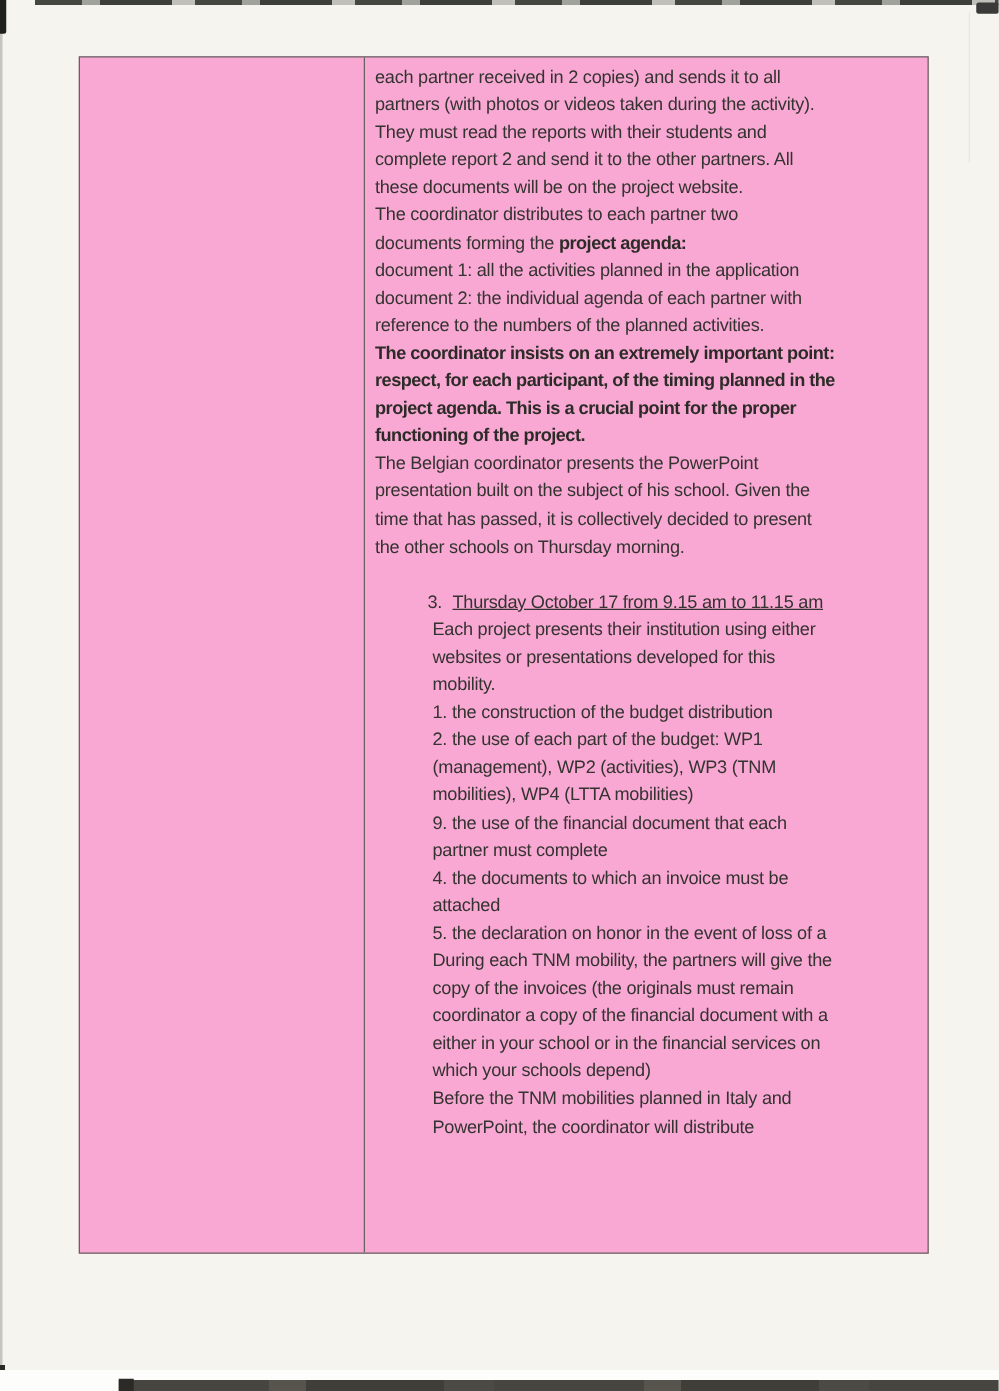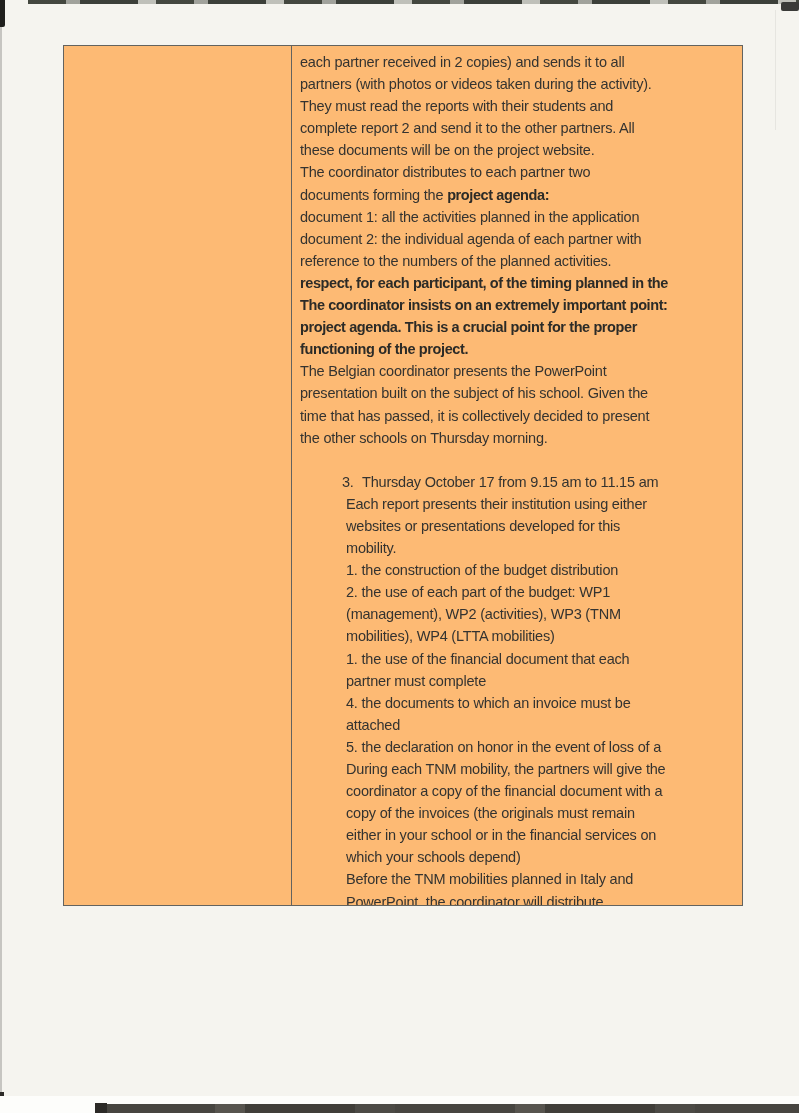--- a/index.html
+++ b/index.html
@@ -46,24 +46,24 @@
   .scan-bottom-dark-blob {
     position: absolute; left: 95px; top: 1103px; width: 12px; height: 10px;
     background: #2c2a27;
   }
   .scan-right-streak {
     position: absolute; left: 775px; top: 10px; width: 1px; height: 120px;
     background: rgba(0,0,0,0.06);
   }
   
   .doc-table {
-    position: absolute; left: 63px; top: 45px; width: 680px; height: 861px;
+    position: absolute; left: 63px; top: 45px; width: 680px; height: 958px;
     border: 1.4px solid #63635f;
     box-sizing: border-box;
-    background: #fdba74;
+    background: #f9a8d4;
   }
   .cell-left {
     position: absolute; left: 0; top: 0; width: 228px; height: 100%;
     border-right: 1.4px solid #63635f;
     box-sizing: border-box;
   }
   .cell-right {
     position: absolute; left: 229px; top: 0; right: 0; height: 100%;
     box-sizing: border-box;
     padding: 5px 4px 0 7px;
@@ -71,21 +71,21 @@
   }
   .doc-line {
     height: 22.1px;
     line-height: 22.1px;
     font-size: 14.5px;
     letter-spacing: -0.2px;
     color: #343330;
     white-space: nowrap;
   }
   .doc-line .b { font-weight: bold; color: #2c2b27; letter-spacing: -0.4px; }
-  .doc-line.ind-num  { padding-left: 42px; }
+  .doc-line.ind-num  { padding-left: 42px; text-decoration: underline; }
   .doc-line.ind-body { padding-left: 46px; }
   .doc-line .num { display: inline-block; width: 20px; }
 </style>
 </head>
 <body>
 
 <div class="page">
 
   <div class="scan-top-strip"></div>
   <div class="scan-top-right-block"></div>
@@ -105,45 +105,45 @@
       <div class="doc-line"><span>each partner received in 2 copies) and sends it to all</span></div>
           <div class="doc-line"><span>partners (with photos or videos taken during the activity).</span></div>
           <div class="doc-line"><span>They must read the reports with their students and</span></div>
           <div class="doc-line"><span>complete report 2 and send it to the other partners. All</span></div>
           <div class="doc-line"><span>these documents will be on the project website.</span></div>
           <div class="doc-line"><span>The coordinator distributes to each partner two</span></div>
           <div class="doc-line"><span>documents forming the </span><span class="b">project agenda:</span></div>
           <div class="doc-line"><span>document 1: all the activities planned in the application</span></div>
           <div class="doc-line"><span>document 2: the individual agenda of each partner with</span></div>
           <div class="doc-line"><span>reference to the numbers of the planned activities.</span></div>
+          <div class="doc-line"><span class="b">The coordinator insists on an extremely important point:</span></div>
           <div class="doc-line"><span class="b">respect, for each participant, of the timing planned in the</span></div>
-          <div class="doc-line"><span class="b">The coordinator insists on an extremely important point:</span></div>
           <div class="doc-line"><span class="b">project agenda. This is a crucial point for the proper</span></div>
           <div class="doc-line"><span class="b">functioning of the project.</span></div>
           <div class="doc-line"><span>The Belgian coordinator presents the PowerPoint</span></div>
           <div class="doc-line"><span>presentation built on the subject of his school. Given the</span></div>
           <div class="doc-line"><span>time that has passed, it is collectively decided to present</span></div>
           <div class="doc-line"><span>the other schools on Thursday morning.</span></div>
           <div class="doc-line blank"></div>
           <div class="doc-line ind-num"><span class="num">3.</span><span>Thursday October 17 from 9.15 am to 11.15 am</span></div>
-          <div class="doc-line ind-body"><span>Each report presents their institution using either</span></div>
+          <div class="doc-line ind-body"><span>Each project presents their institution using either</span></div>
           <div class="doc-line ind-body"><span>websites or presentations developed for this</span></div>
           <div class="doc-line ind-body"><span>mobility.</span></div>
           <div class="doc-line ind-body"><span>1. the construction of the budget distribution</span></div>
           <div class="doc-line ind-body"><span>2. the use of each part of the budget: WP1</span></div>
           <div class="doc-line ind-body"><span>(management), WP2 (activities), WP3 (TNM</span></div>
           <div class="doc-line ind-body"><span>mobilities), WP4 (LTTA mobilities)</span></div>
-          <div class="doc-line ind-body"><span>1. the use of the financial document that each</span></div>
+          <div class="doc-line ind-body"><span>9. the use of the financial document that each</span></div>
           <div class="doc-line ind-body"><span>partner must complete</span></div>
           <div class="doc-line ind-body"><span>4. the documents to which an invoice must be</span></div>
           <div class="doc-line ind-body"><span>attached</span></div>
           <div class="doc-line ind-body"><span>5. the declaration on honor in the event of loss of a</span></div>
           <div class="doc-line ind-body"><span>During each TNM mobility, the partners will give the</span></div>
+          <div class="doc-line ind-body"><span>copy of the invoices (the originals must remain</span></div>
           <div class="doc-line ind-body"><span>coordinator a copy of the financial document with a</span></div>
-          <div class="doc-line ind-body"><span>copy of the invoices (the originals must remain</span></div>
           <div class="doc-line ind-body"><span>either in your school or in the financial services on</span></div>
           <div class="doc-line ind-body"><span>which your schools depend)</span></div>
           <div class="doc-line ind-body"><span>Before the TNM mobilities planned in Italy and</span></div>
           <div class="doc-line ind-body"><span>PowerPoint, the coordinator will distribute</span></div>
         </div>
     </div>
   </div>
 
 </div>
 

